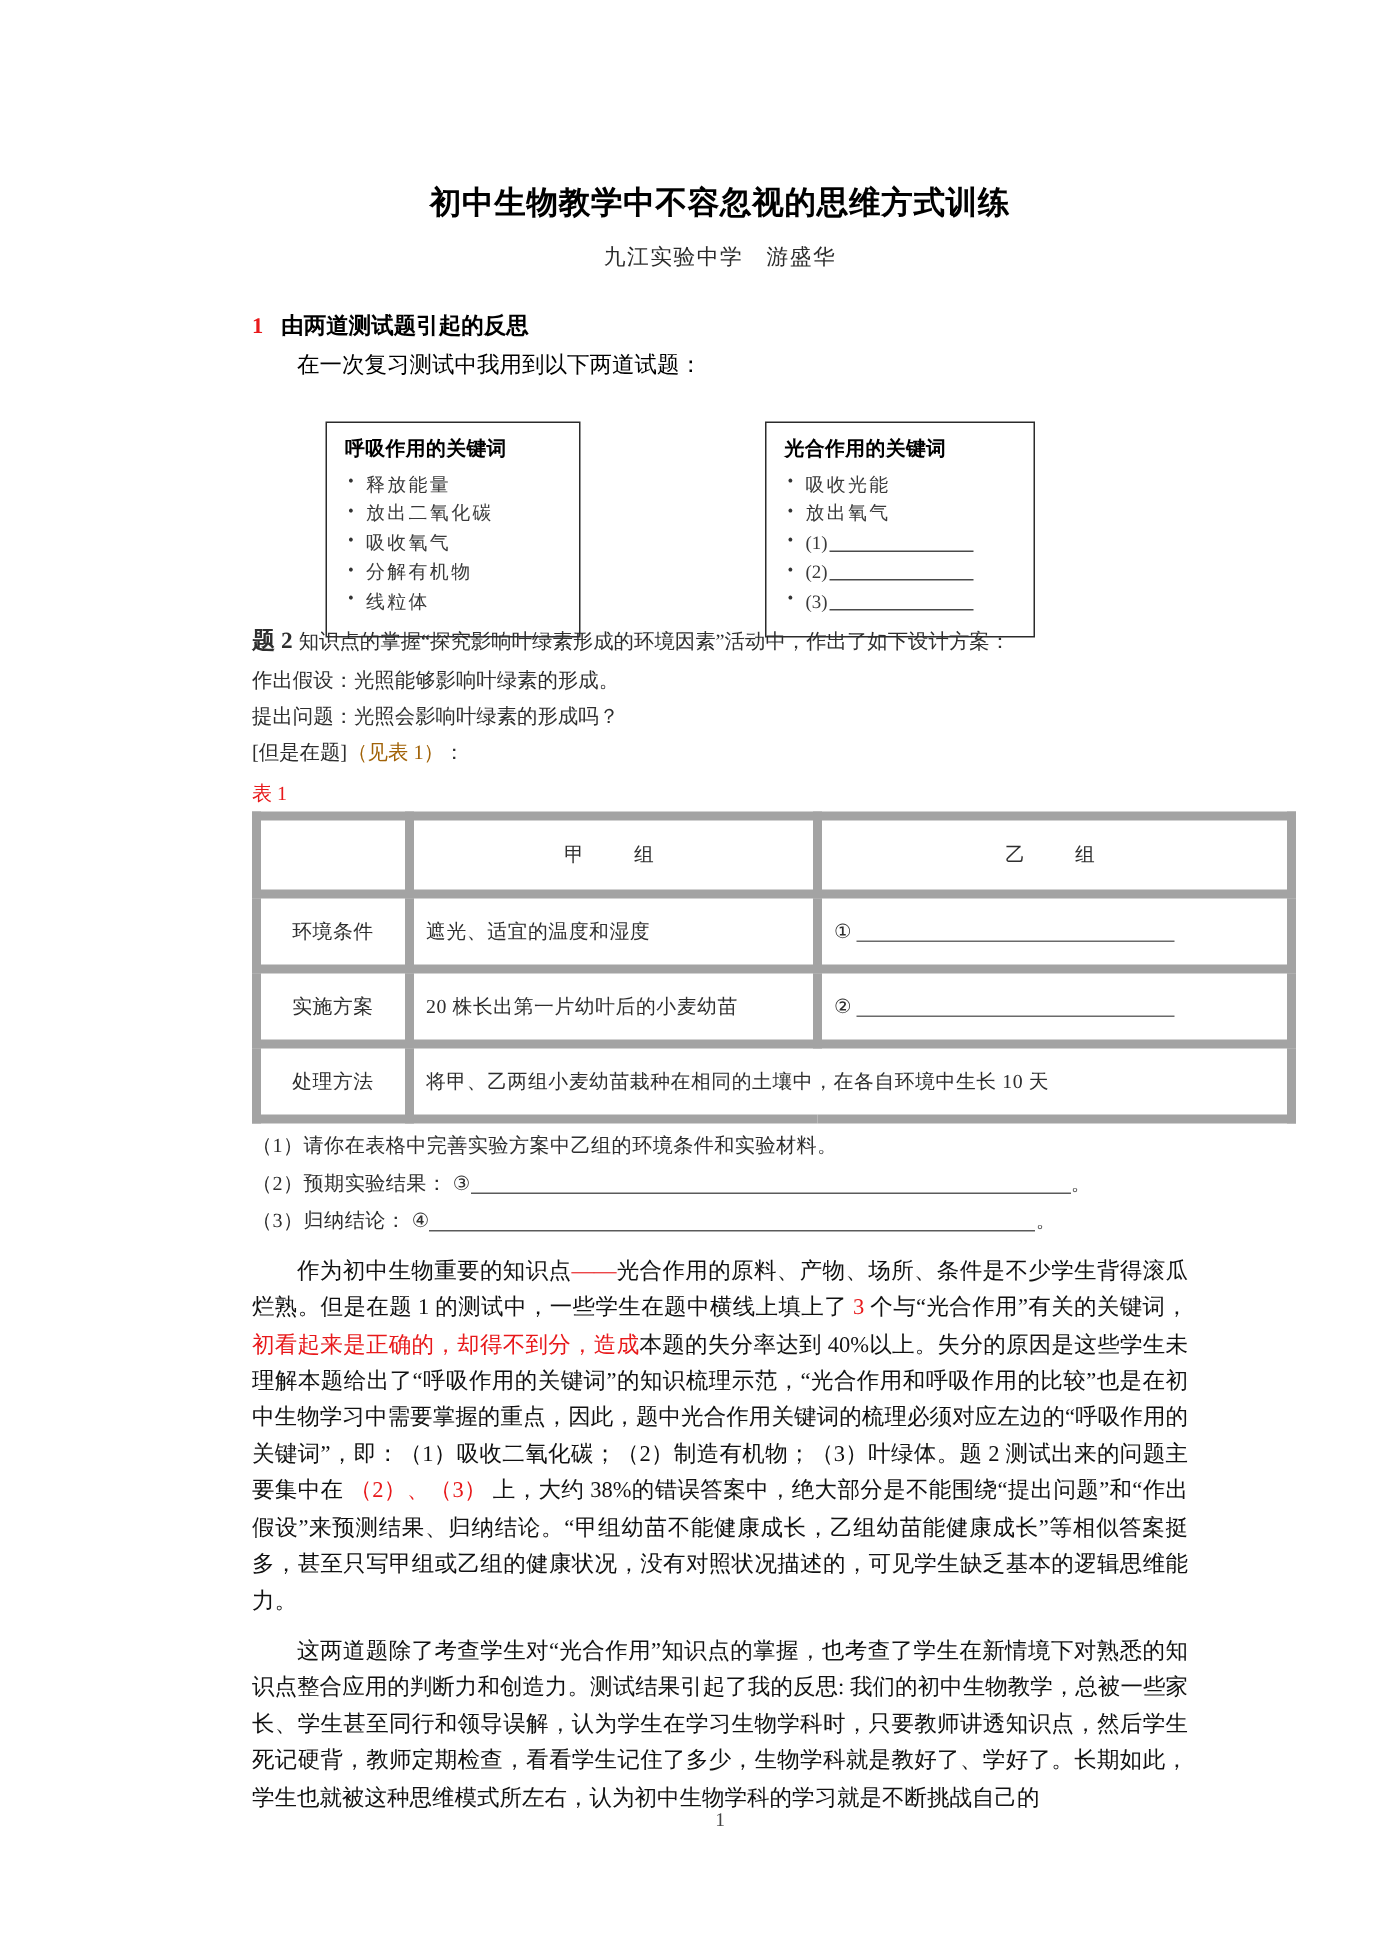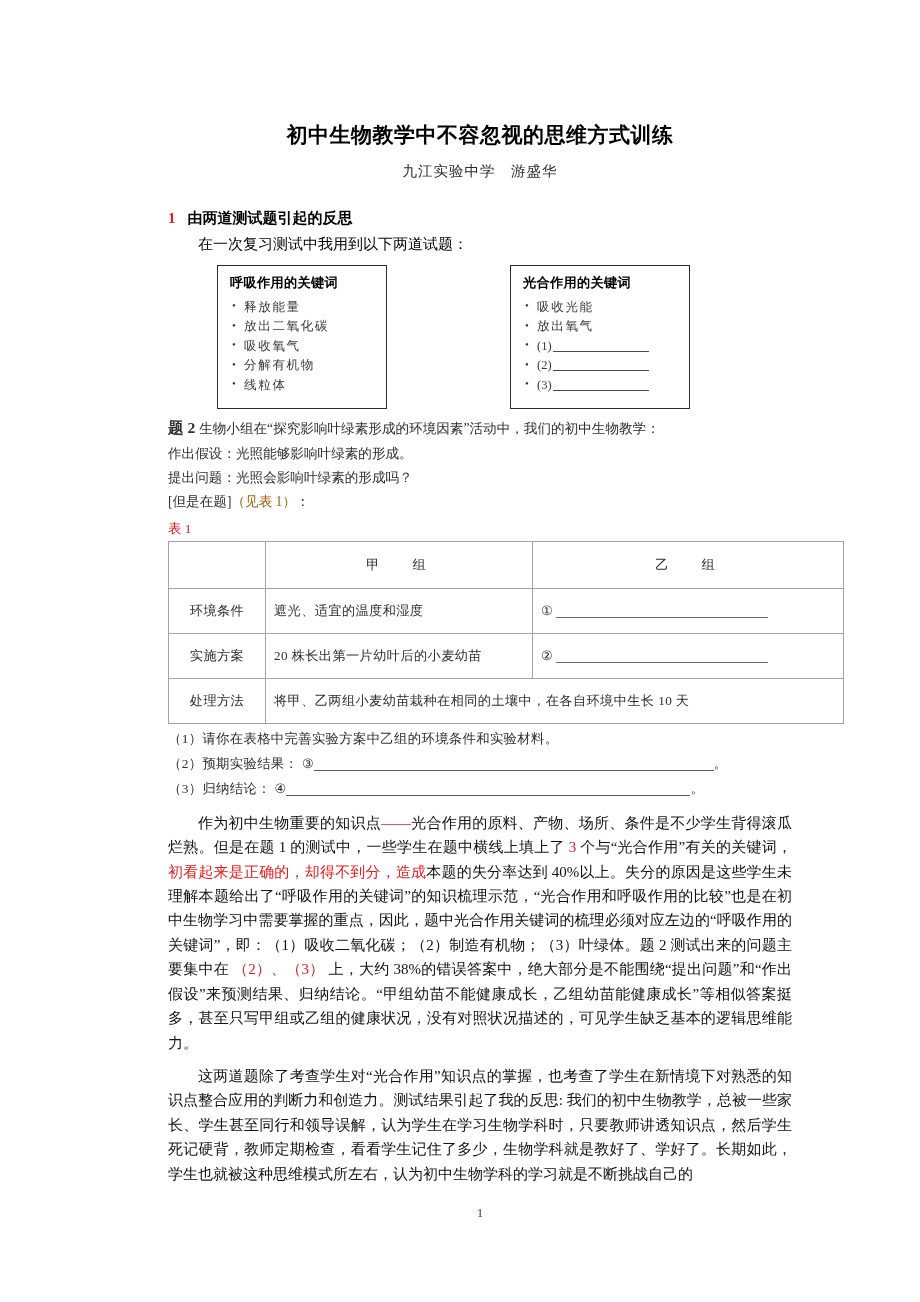--- a/index.html
+++ b/index.html
@@ -89,21 +89,21 @@
   .red { color: #a16207; }
 
   
   .boxes {
     position: relative;
     height: 148px;
     margin-top: 9px;
   }
   .kbox {
     position: absolute;
-    top: 0;
+    top: 16px;
     border: 1.2px solid #2b2b2b;
     box-sizing: border-box;
     padding: 8px 10px 6px 12px;
   }
   .kbox.left  { left: 49px;  width: 170px; height: 144px; }
   .kbox.right { left: 342px; width: 180px; height: 144px; }
   .kbox-title {
     font-family: "Liberation Sans", "DejaVu Sans", sans-serif;
     font-size: 13.2px;
     font-weight: bold;
@@ -149,21 +149,21 @@
     margin-top: 6px;
     margin-bottom: 3px;
   }
   table.scheme {
     border-collapse: collapse;
     width: 624px;
     table-layout: fixed;
     margin-top: 2px;
   }
   table.scheme td {
-    border: 1px solid #a3a3a3;
+    border: 6px solid #a3a3a3;
     font-size: 13.2px;
     color: #2e2e2e;
     padding: 6px 8px;
     vertical-align: middle;
     letter-spacing: 0.4px;
   }
   table.scheme .col-label { width: 80px; text-align: center; }
   table.scheme .col-a     { width: 250px; }
   table.scheme .col-b     { width: 294px; }
   table.scheme tr.head td { height: 34px; text-align: center; }
@@ -249,21 +249,21 @@
           <li>吸收光能</li>
           <li>放出氧气</li>
           <li class="fill"><span>(1)</span><span class="blank"></span></li>
           <li class="fill"><span>(2)</span><span class="blank"></span></li>
           <li class="fill"><span>(3)</span><span class="blank"></span></li>
         </ul>
       </div>
     </div>
 
     <div class="q-para" style="margin-top:2px;">
-      <span class="q-label">题 2</span><span>生物小组在“探究影响叶绿素形成的环境因素”活动中，我们的初中生物教学：</span>
+      <span class="q-label">题 2</span><span>知识点的掌握“探究影响叶绿素形成的环境因素”活动中，作出了如下设计方案：</span>
     </div>
     <div class="q-sub">作出假设：光照能够影响叶绿素的形成。</div>
     <div class="q-sub">提出问题：光照会影响叶绿素的形成吗？</div>
     <div class="q-sub">
       <span>[但是在题]</span><span class="red">（见表 1）</span><span>：</span>
     </div>
 
     <div class="tbl-caption">表 1</div>
 
     <table class="scheme">

